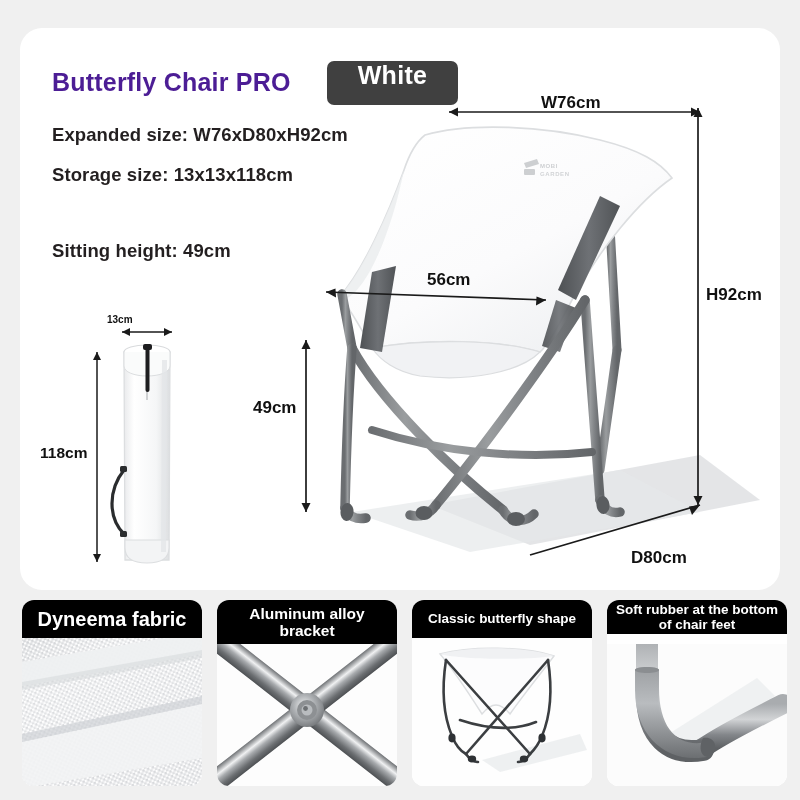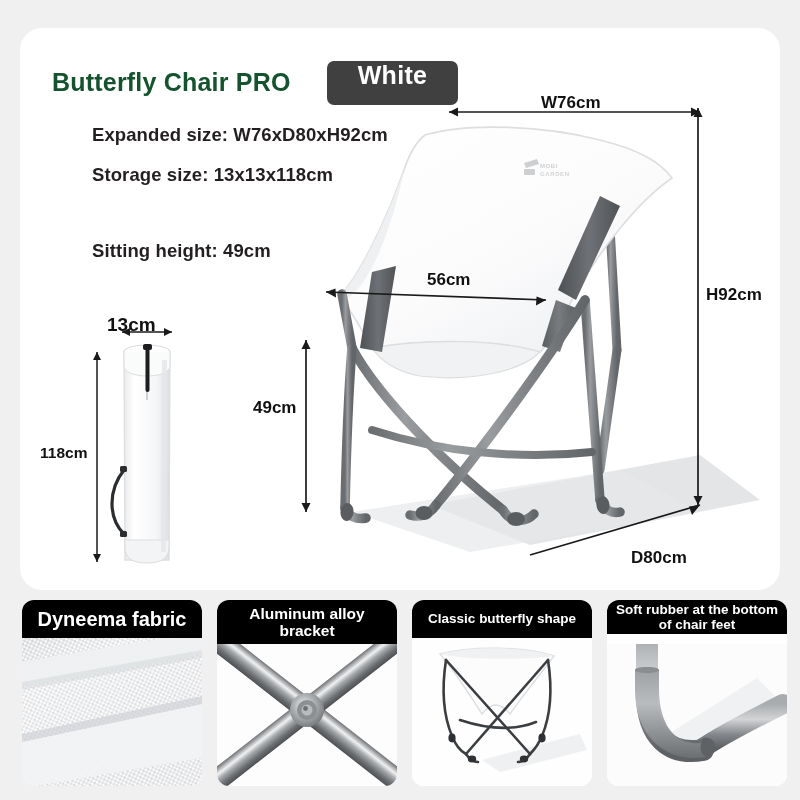--- a/index.html
+++ b/index.html
@@ -13,54 +13,54 @@
 
   
   .main-panel{
     position:absolute;left:20px;top:28px;width:760px;height:562px;
     background:#fff;border-radius:22px;
   }
 
   
   .title{
     position:absolute;left:52px;top:68px;
-    font-size:25px;font-weight:bold;color:#14532d;
+    font-size:25px;font-weight:bold;color:#4c1d95;
     letter-spacing:.2px;white-space:nowrap;
   }
   .badge{
     position:absolute;left:327px;top:61px;width:131px;height:44px;
     background:#404040;border-radius:7px;
     display:flex;justify-content:center;
   }
   .badge span{
     color:#fff;font-size:25px;font-weight:bold;letter-spacing:.3px;
   }
   .spec{
     position:absolute;left:52px;
     font-size:18.5px;font-weight:bold;color:#231f20;
-    white-space:nowrap;letter-spacing:.1px;margin-left:40px;
+    white-space:nowrap;letter-spacing:.1px;
   }
   .spec.s1{top:124px;}
   .spec.s2{top:164px;}
   .spec.s3{top:200px;}
   .spec.s4{top:240px;}
   .spec.s5{top:273px;}
 
   
   .dim{
     position:absolute;color:#111;font-size:17.5px;font-weight:bold;
     font-family:"Liberation Sans",sans-serif;white-space:nowrap;
     letter-spacing:0;
   }
   .dim.w76{left:521px;top:93px;font-size:17px;margin-left:20px;}
   .dim.h92{left:706px;top:285px;font-size:17px;}
   .dim.d80{left:631px;top:548px;font-size:17px;}
   .dim.c56{left:427px;top:270px;font-size:17px;}
   .dim.c49{left:253px;top:398px;font-size:17px;}
-  .dim.c13{left:107px;top:314px;font-size:19px;}
+  .dim.c13{left:107px;top:314px;font-size:10px;}
   .dim.c118{left:40px;top:444px;font-size:15.5px;}
 
   
   .card{
     position:absolute;top:600px;width:180px;height:186px;
     background:#fff;border-radius:12px;overflow:hidden;
   }
   .card.c1{left:22px;}
   .card.c2{left:217px;}
   .card.c3{left:412px;}

